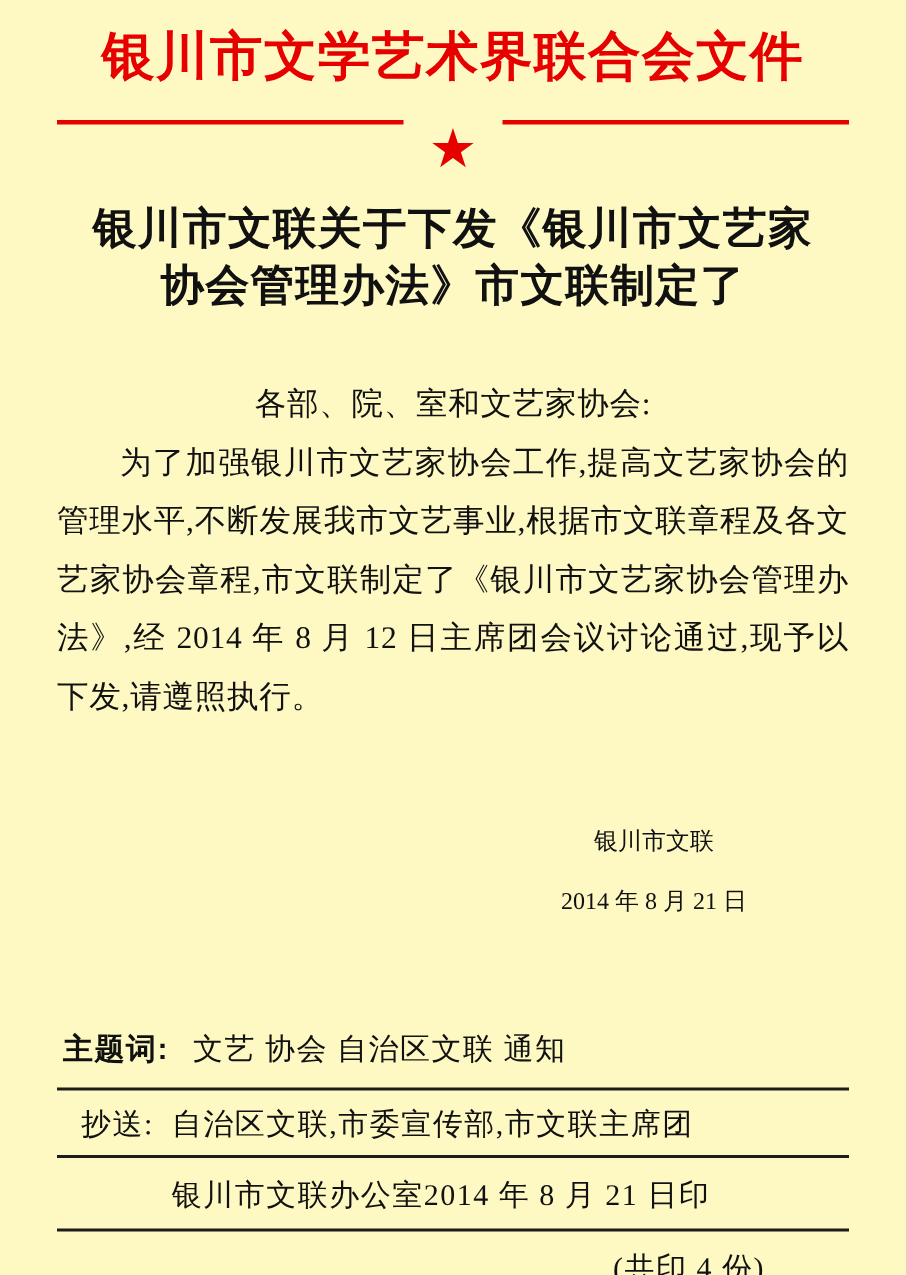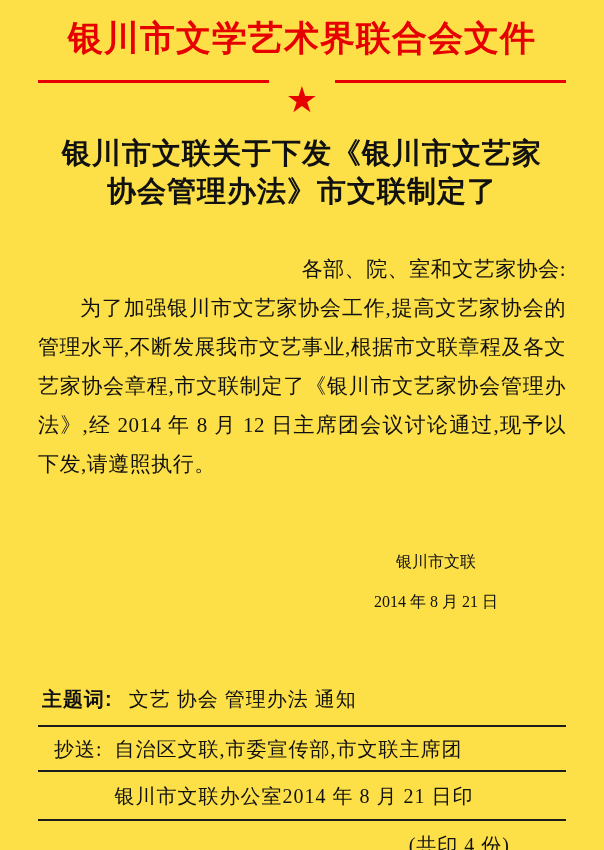--- a/index.html
+++ b/index.html
@@ -2,21 +2,21 @@
 <html><head>
 <meta charset="utf-8">
 <style>
   * { margin: 0; padding: 0; box-sizing: border-box; }
   html, body { background: #ffffff; }
   .page {
     position: relative;
     width: 604px;
     height: 850px;
     margin: 0 auto;
-    background: #fde047;
+    background: #fef9c3;
     padding: 16px 38px 0 38px;
     font-family: "Liberation Serif", serif;
     color: #111111;
     overflow: hidden;
   }
   .org-title {
     font-family: "Liberation Sans", sans-serif;
     font-weight: bold;
     font-size: 35px;
     line-height: 44px;
@@ -60,21 +60,21 @@
     line-height: 38px;
     text-align: center;
     letter-spacing: 1px;
   }
   .body-block {
     margin-top: 40px;
     font-size: 21px;
     line-height: 39px;
     letter-spacing: 0.5px;
   }
-  .salutation { text-align: right; margin-top: 23px; }
+  .salutation { text-align: center; margin-top: 23px; }
   .paragraph {
     text-indent: 2em;
     text-align: justify;
   }
   .signature-block {
     margin-top: 58px;
     margin-left: auto;
     margin-right: 30px;
     width: 200px;
     text-align: center;
@@ -134,21 +134,21 @@
   </div>
 
   <div class="signature-block">
     <div>银川市文联</div>
     <div>2014 年 8 月 21 日</div>
   </div>
 
   <div class="footer">
     <div class="topic-row">
       <span class="topic-label">主题词:</span>
-      <span class="topic-keywords">文艺  协会  管理办法  通知</span>
+      <span class="topic-keywords">文艺  协会  自治区文联  通知</span>
     </div>
     <div class="f-rule"></div>
 
     <div class="cc-row">
       <span class="cc-label">抄送:</span>
       <span>自治区文联,市委宣传部,市文联主席团</span>
     </div>
     <div class="f-rule"></div>
 
     <div class="office-row">

